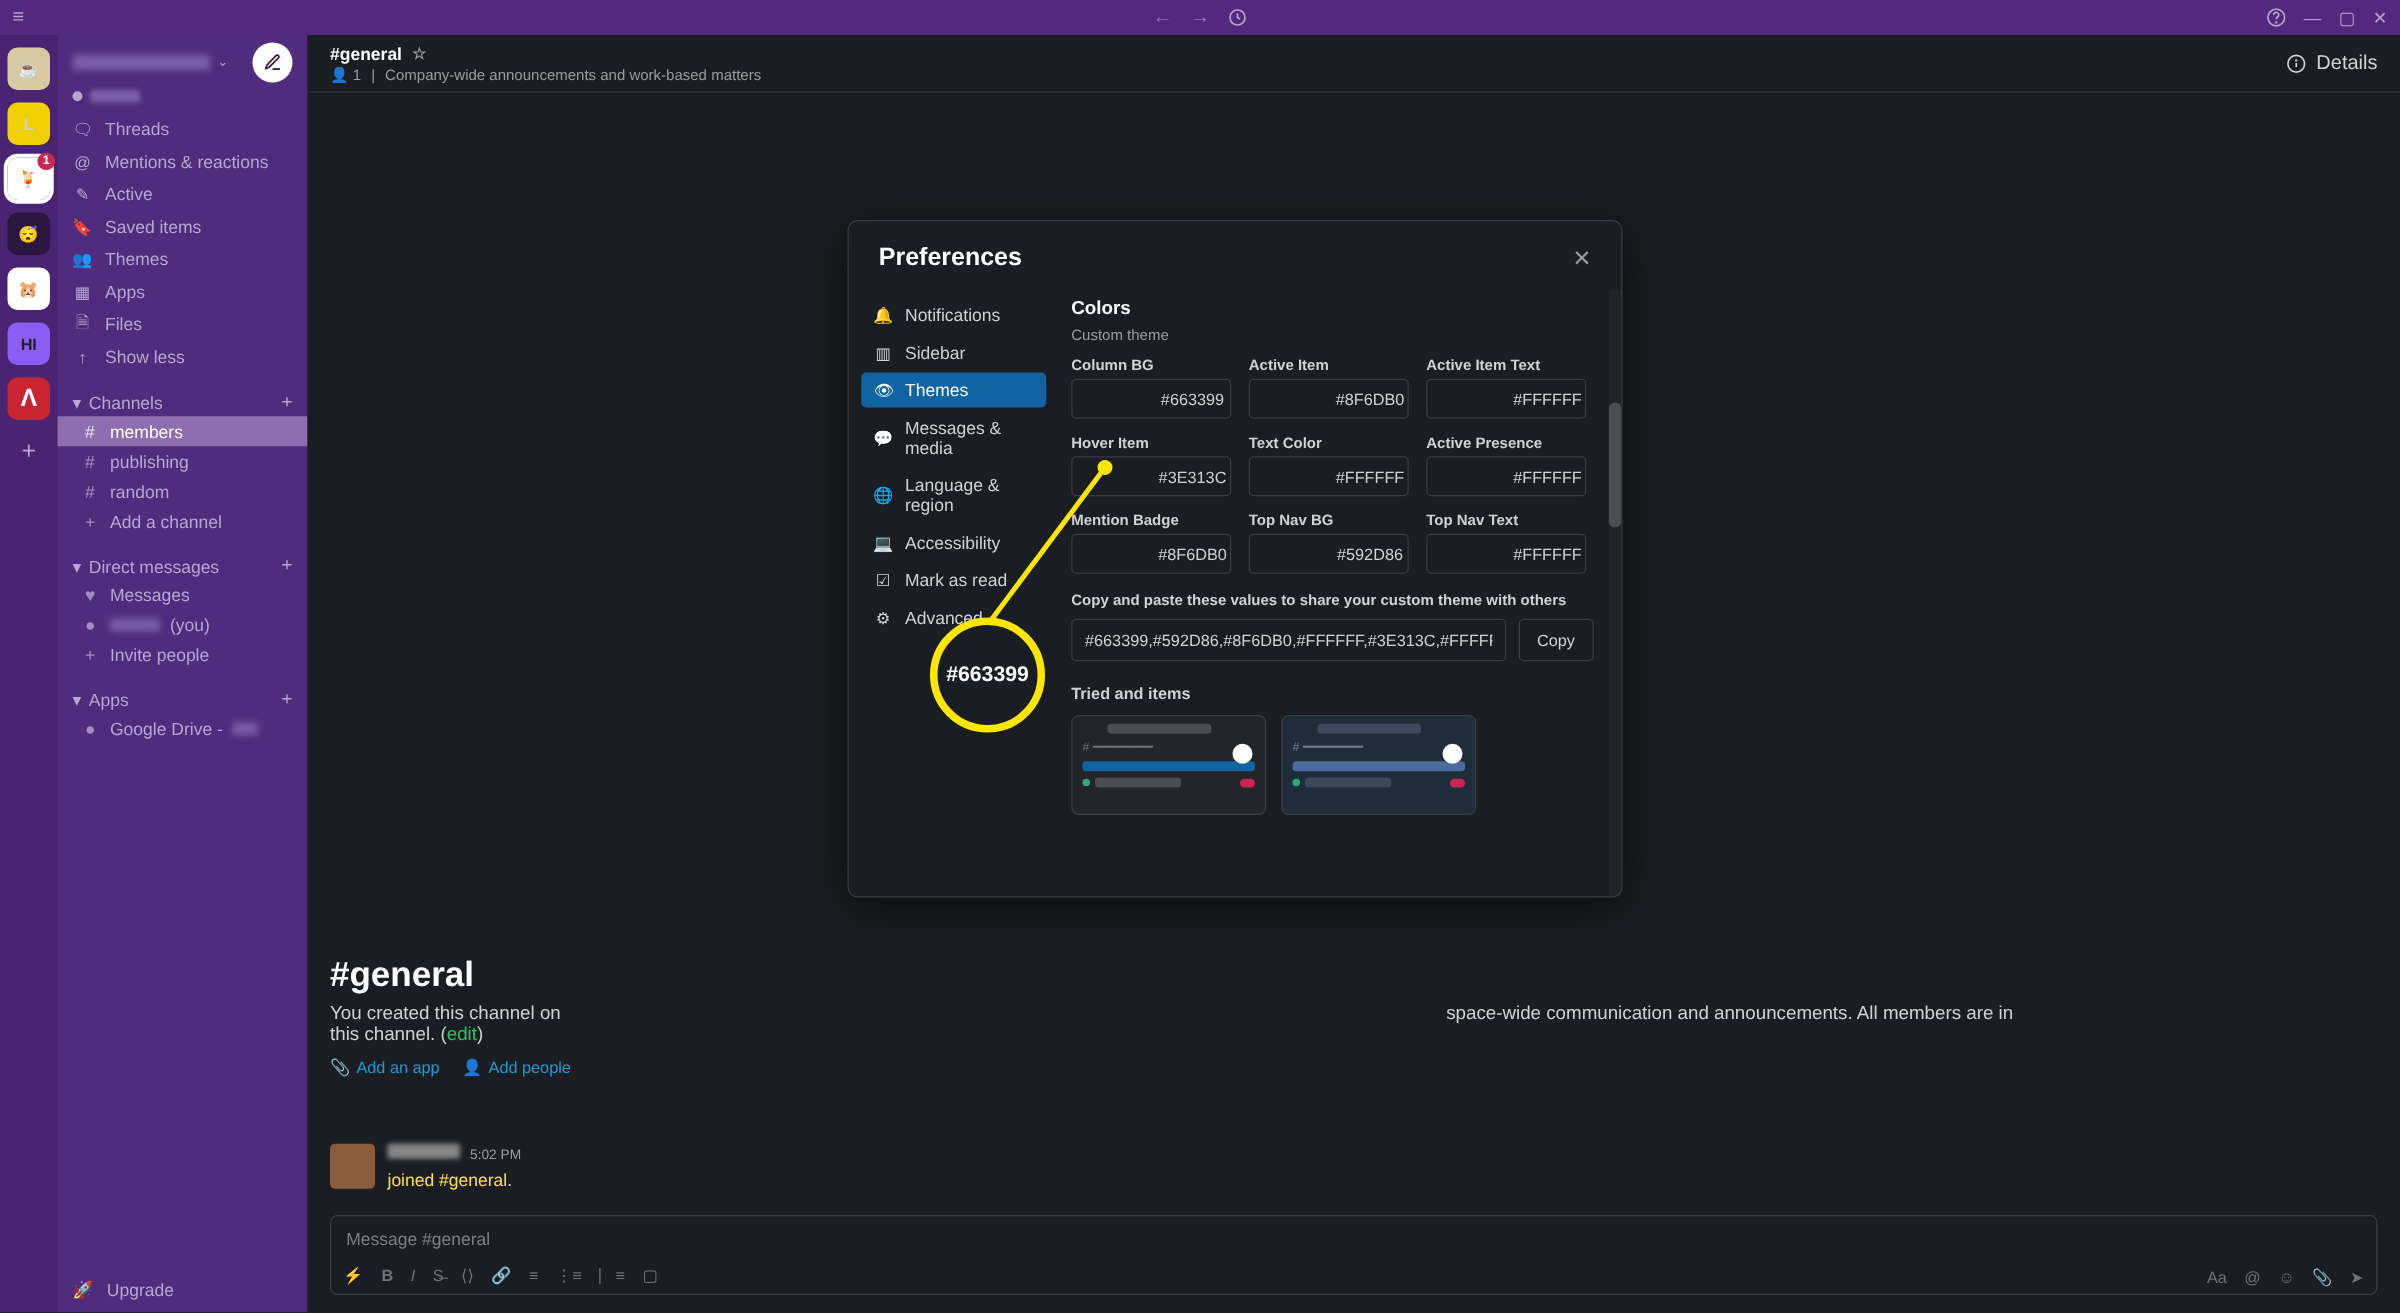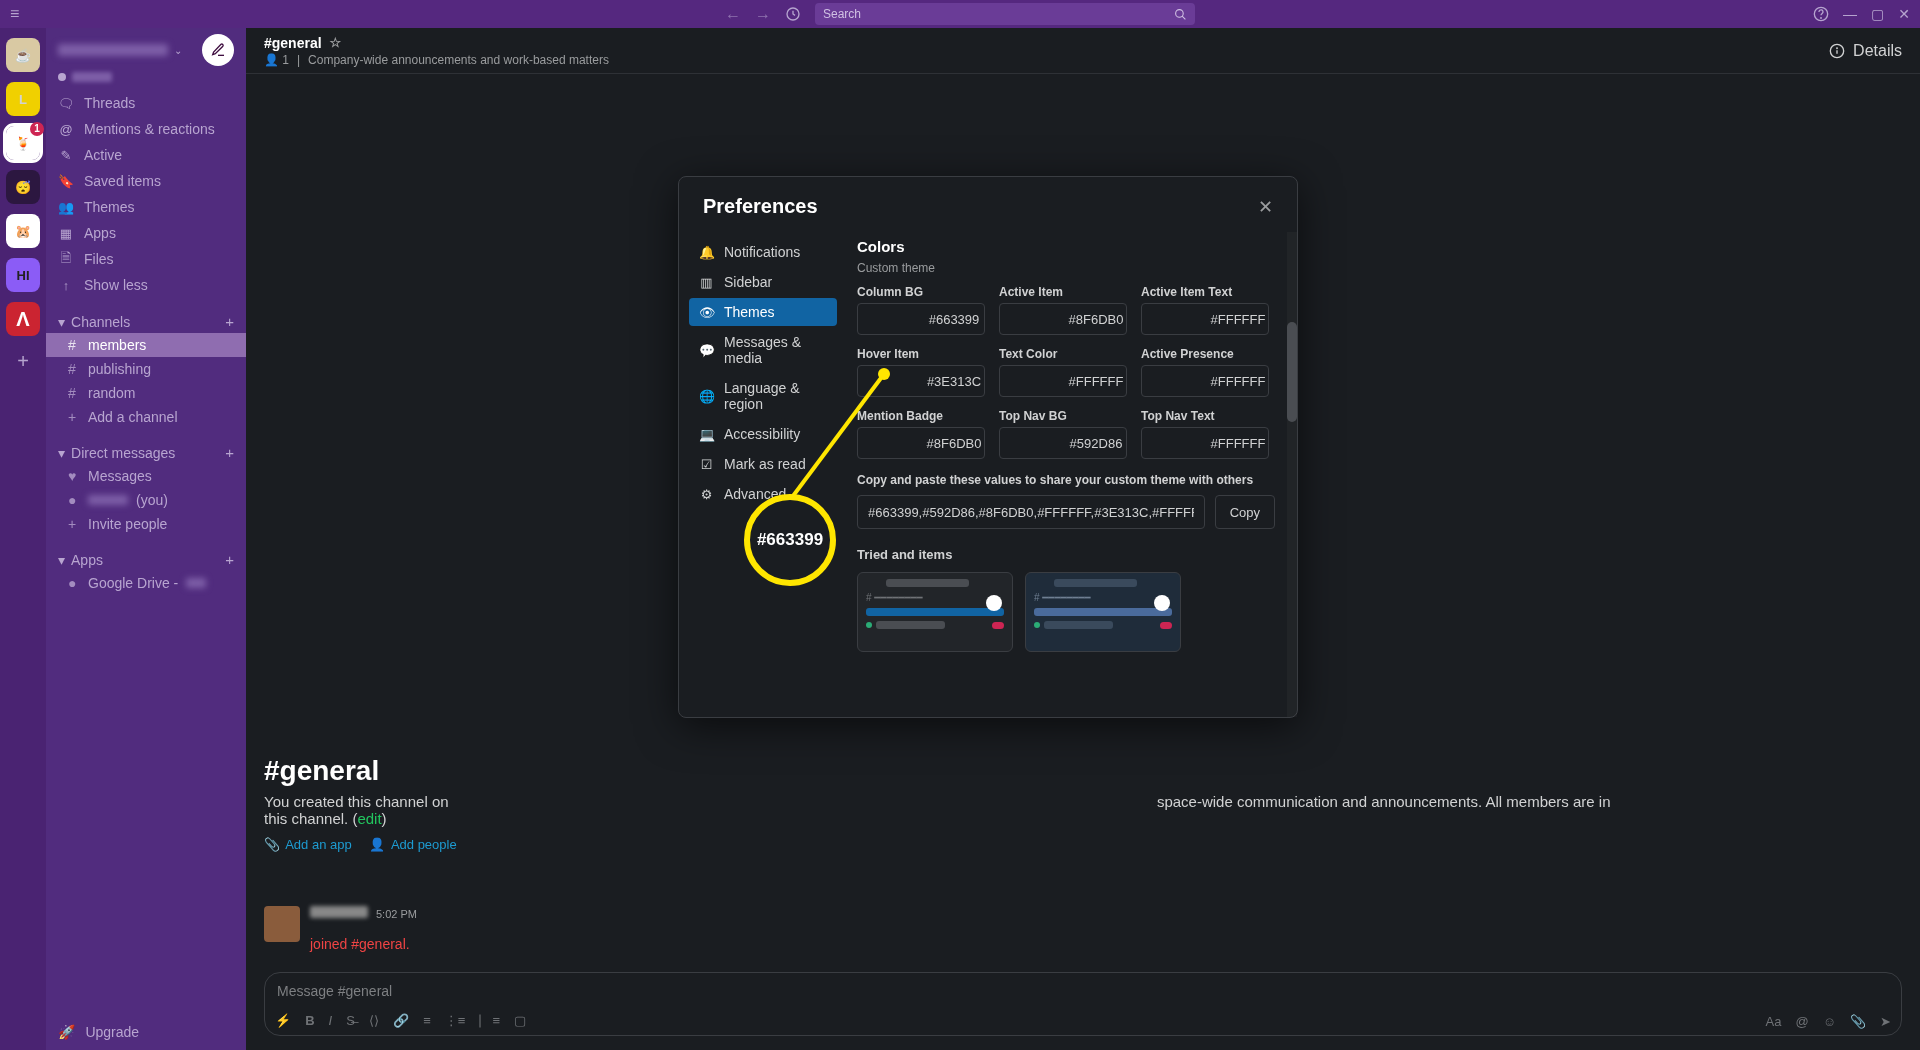--- a/index.html
+++ b/index.html
@@ -54,22 +54,22 @@
 .chan-intro h1{color:#fff;font-size:28px;font-weight:900;margin-bottom:6px}
 .chan-intro p{color:#d1d2d3;font-size:15px}
 .chan-intro a{color:#22c55e;cursor:pointer}
 .chan-intro .links{display:flex;gap:18px;margin-top:10px;font-size:13px}
 .chan-intro .links span{color:#1d9bd1;cursor:pointer;display:flex;align-items:center;gap:5px}
 .msg{display:flex;gap:10px;margin:14px 0 20px}
 .msg .avatar{width:36px;height:36px;background:#8a5c3c;border-radius:4px}
 .msg .meta{display:flex;align-items:baseline;gap:8px}
 .msg .author{width:58px;height:12px;background:#888;border-radius:2px;filter:blur(2px)}
 .msg .time{font-size:11px;color:#9a9c9e}
-.msg .text{font-size:14px;color:#ef4444;margin-top:16px}
-.composer{margin:0 18px 14px;border:1px solid #3a3d42;border-radius:16px}
+.msg .text{font-size:14px;color:#fde047;margin-top:6px}
+.composer{margin:0 18px 14px;border:1px solid #3a3d42;border-radius:6px}
 .composer-input{padding:10px 12px;color:#7d7f82;font-size:14px}
 .composer-toolbar{display:flex;align-items:center;justify-content:space-between;padding:4px 10px 6px;color:#6f7276}
 .composer-toolbar .grp{display:flex;gap:14px;font-size:13px}
 .composer-toolbar .grp span{cursor:pointer}
 
 .modal{position:absolute;left:432px;top:148px;width:620px;height:542px;background:#1a1d21;border:1px solid #3a3d42;border-radius:8px;box-shadow:0 8px 40px rgba(0,0,0,.6);display:flex;flex-direction:column}
 .modal-header{display:flex;align-items:center;justify-content:space-between;padding:18px 24px 14px}
 .modal-header h2{color:#fff;font-size:20px;font-weight:800}
 .modal-close{color:#9a9c9e;font-size:18px;cursor:pointer}
 .modal-body{flex:1;display:flex;overflow:hidden}
@@ -111,29 +111,20 @@
   <span class="hamburger">≡</span>
   <div class="titlebar-center">
     <span class="nav-btn">←</span>
     <span class="nav-btn">→</span>
     <span class="history-btn">
       <svg width="16" height="16" viewBox="0 0 24 24" fill="none" stroke="#b6a4cf" stroke-width="2">
           <circle cx="12" cy="12" r="9"></circle>
           <path d="M12 7v5l3 2"></path>
         </svg>
     </span>
-    <div class="search">
-      <span>Search</span>
-      <span class="mag">
-        <svg width="13" height="13" viewBox="0 0 24 24" fill="none" stroke="#d0c0e3" stroke-width="2">
-            <circle cx="10" cy="10" r="7"></circle>
-            <path d="M21 21l-6-6"></path>
-          </svg>
-      </span>
-    </div>
   </div>
   <div class="titlebar-right">
     <span>
       <svg width="16" height="16" viewBox="0 0 24 24" fill="none" stroke="#b6a4cf" stroke-width="2">
           <circle cx="12" cy="12" r="10"></circle>
           <path d="M9 9a3 3 0 115 2c-1 1-2 1.5-2 3"></path>
           <circle cx="12" cy="18" r=".5" fill="#b6a4cf"></circle>
         </svg>
     </span>
     <span>—</span>

